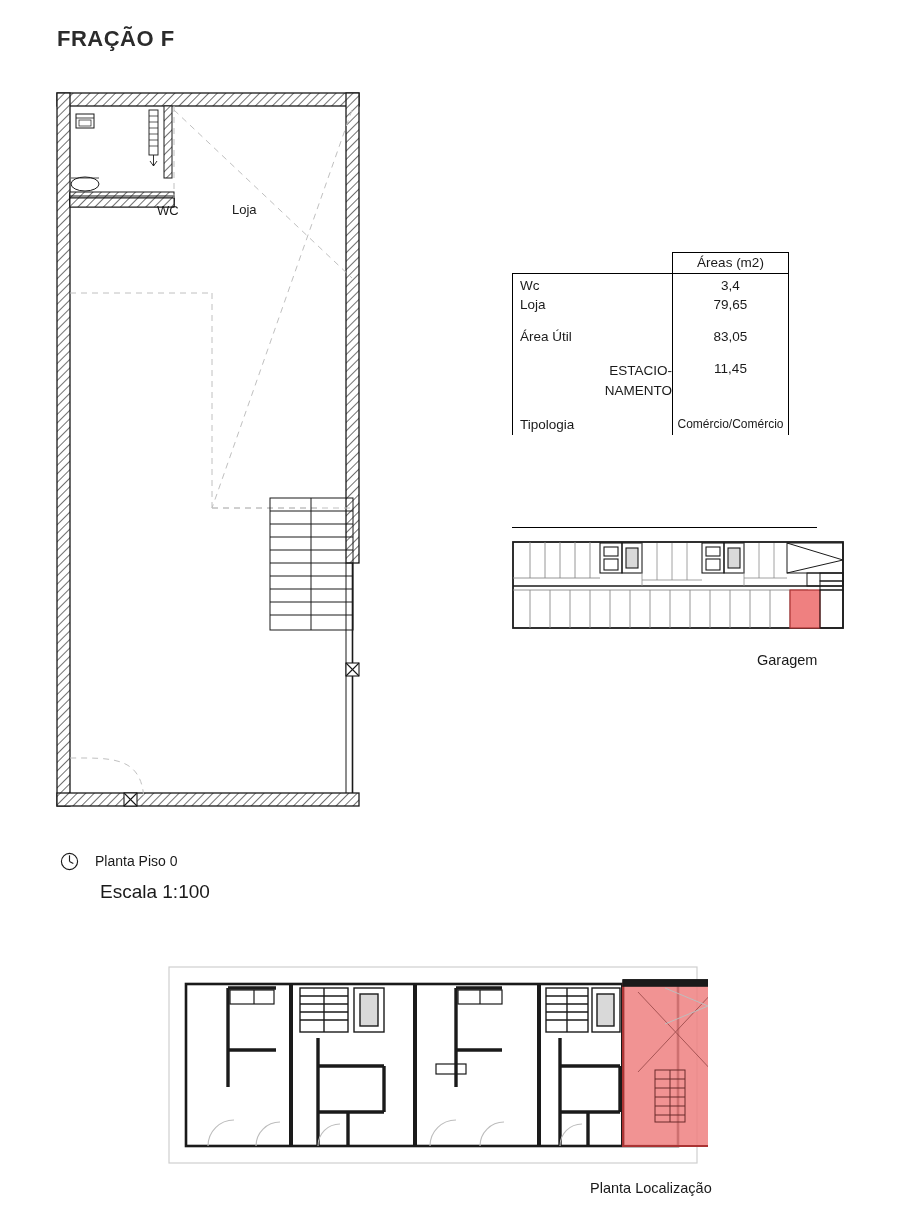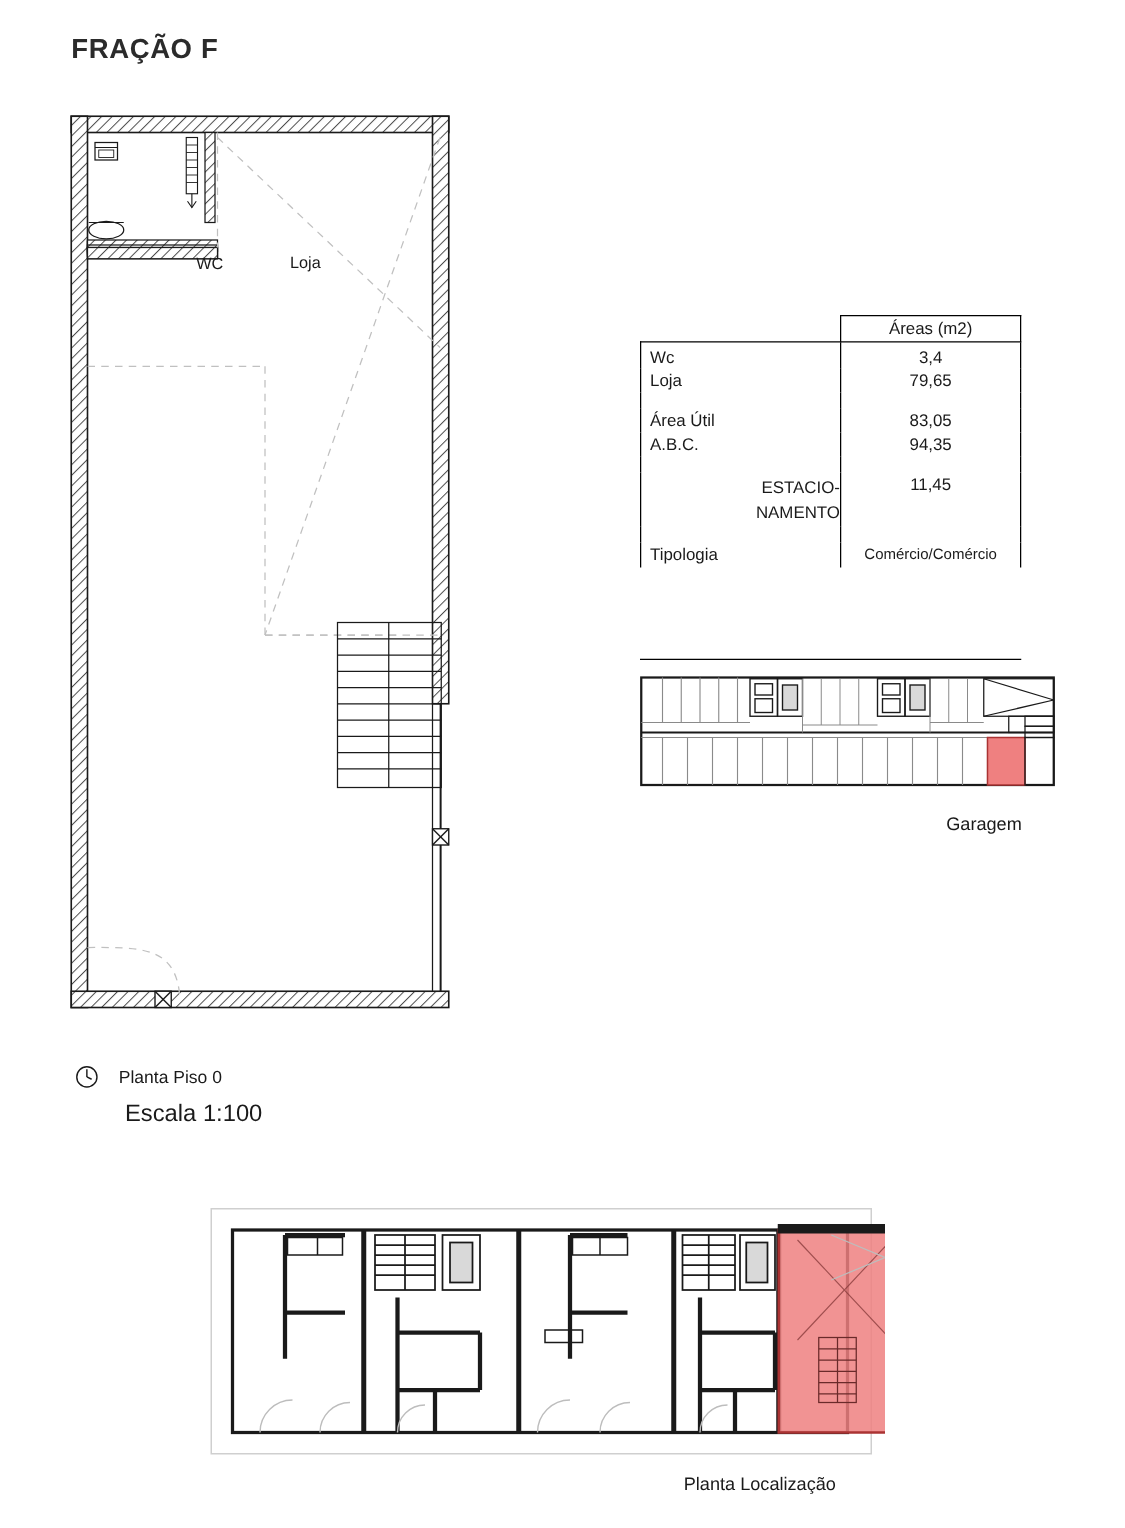--- a/index.html
+++ b/index.html
@@ -47,21 +47,21 @@
     color: #1a1a1a;
   }
   #label-wc  { left: 105px; top: 115px; }
   #label-loja{ left: 180px; top: 114px; }
 
   
   #areas-table {
     position: absolute;
     left: 512px;
     top: 252px;
-    width: 305px;
+    width: 277px;
     font-size: 13.5px;
   }
   #areas-table table {
     border-collapse: collapse;
     width: 100%;
   }
   #areas-table td {
     padding: 2px 0;
     vertical-align: top;
   }
@@ -153,21 +153,21 @@
   
   #location-wrap {
     position: absolute;
     left: 168px;
     top: 962px;
     width: 540px;
     height: 212px;
   }
   #location-label {
     position: absolute;
-    left: 547px;
+    left: 590px;
     top: 1180px;
     font-size: 14.5px;
   }
 </style>
 </head>
 <body>
 
 <div class="page">
 
   <div id="title">FRAÇÃO F</div>
@@ -281,24 +281,20 @@
           <td class="c-label">Loja</td>
           <td class="c-value">79,65</td>
         </tr>
         <tr class="spacer">
           <td class="c-label"></td>
           <td class="c-value"></td>
         </tr>
         <tr>
           <td class="c-label">Área Útil</td>
           <td class="c-value">83,05</td>
-        </tr>
-        <tr>
-          <td class="c-label">A.B.C.</td>
-          <td class="c-value">94,35</td>
         </tr>
         <tr class="spacer">
           <td class="c-label"></td>
           <td class="c-value"></td>
         </tr>
         <tr>
           <td class="c-label multiline"><span>ESTACIO-</span><br><span>NAMENTO</span></td>
           <td class="c-value">11,45</td>
         </tr>
         <tr class="spacer">

